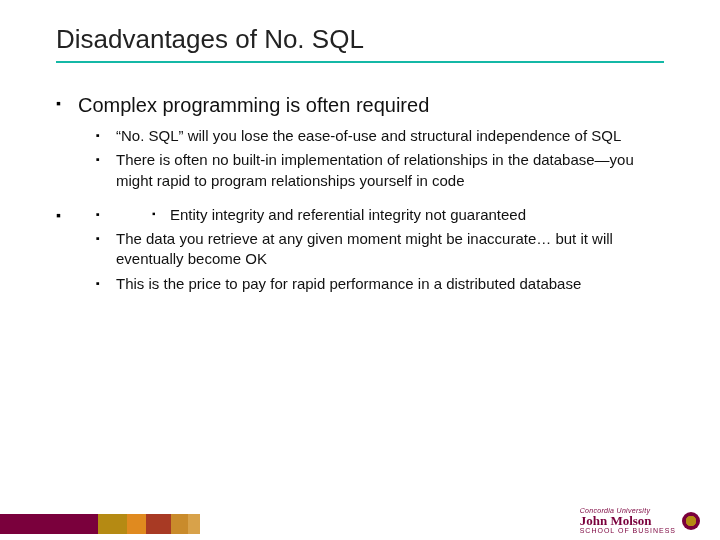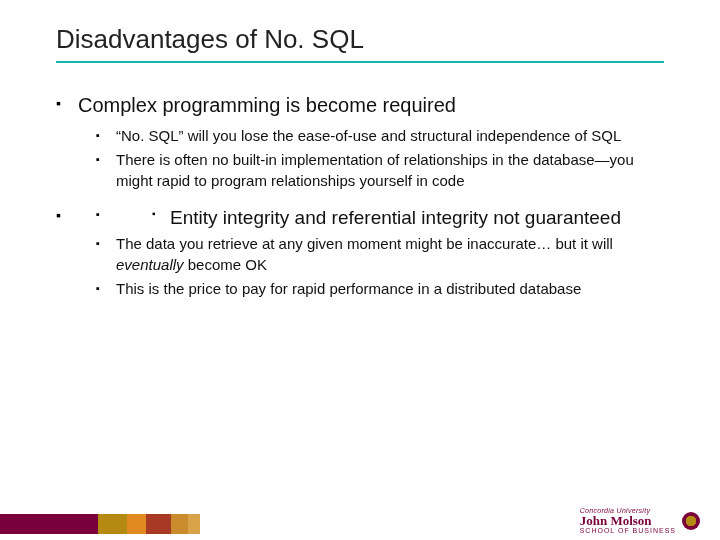--- a/index.html
+++ b/index.html
@@ -56,36 +56,36 @@
     position: absolute;
     left: 18px;
     top: 2px;
     font-size: 11px;
     color: #000;
   }
   .lvl3 {
     margin-top: 4px;
   }
   .lvl3 > li {
-    font-size: 19px;
+    font-size: 15px;
     color: #111;
     padding-left: 54px;
     position: relative;
     line-height: 1.35;
     margin-bottom: 4px;
   }
   .lvl3 > li::before {
     content: "▪";
     position: absolute;
     left: 36px;
     top: 2px;
     font-size: 10px;
     color: #000;
   }
-  .em { font-style: italic; }
+  .em { }
   .footer {
     position: absolute;
     left: 0;
     bottom: 0;
     width: 100%;
     height: 38px;
   }
   .footer-stripe {
     position: absolute;
     left: 0;
@@ -137,21 +137,21 @@
   }
 </style>
 </head>
 <body>
 
 <div class="slide">
   <h1 class="title">Disadvantages of No. SQL</h1>
 
   <ul class="lvl1">
     <li>
-      <span>Complex programming is become required</span>
+      <span>Complex programming is often required</span>
       <ul class="lvl2">
         <li>“No. SQL” will you lose the ease-of-use and structural independence of SQL</li>
         <li>There is often no built-in implementation of relationships in the database—you might rapid to program relationships yourself in code</li>
       </ul>
     </li>
     <li>
       <ul class="lvl2">
         <li>
           <ul class="lvl3">
             <li>Entity integrity and referential integrity not guaranteed</li>

